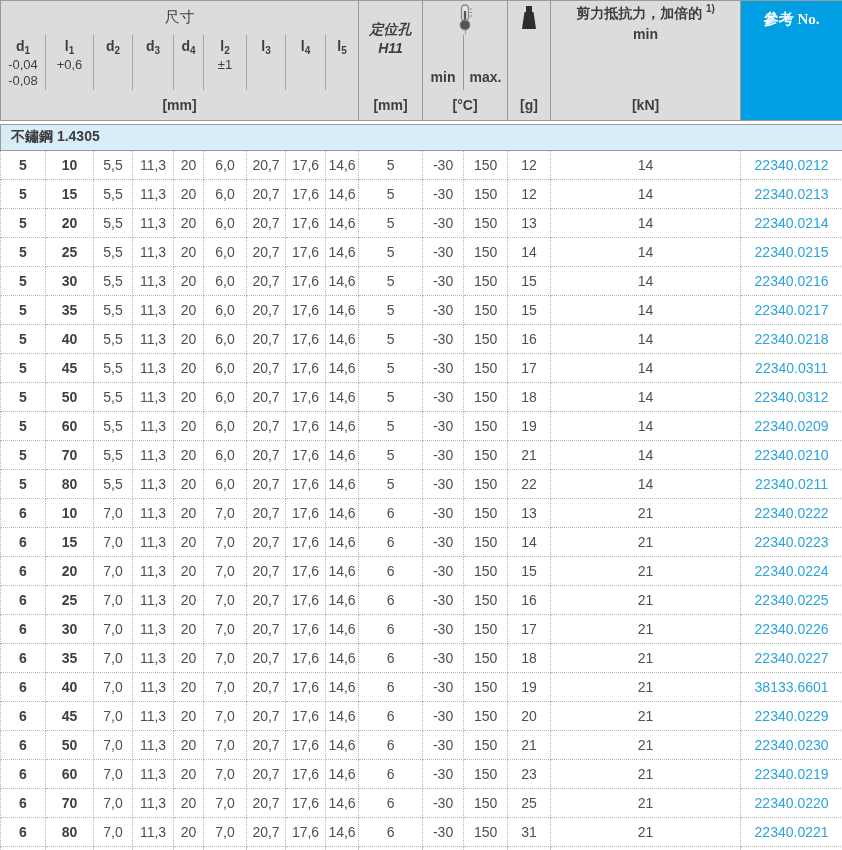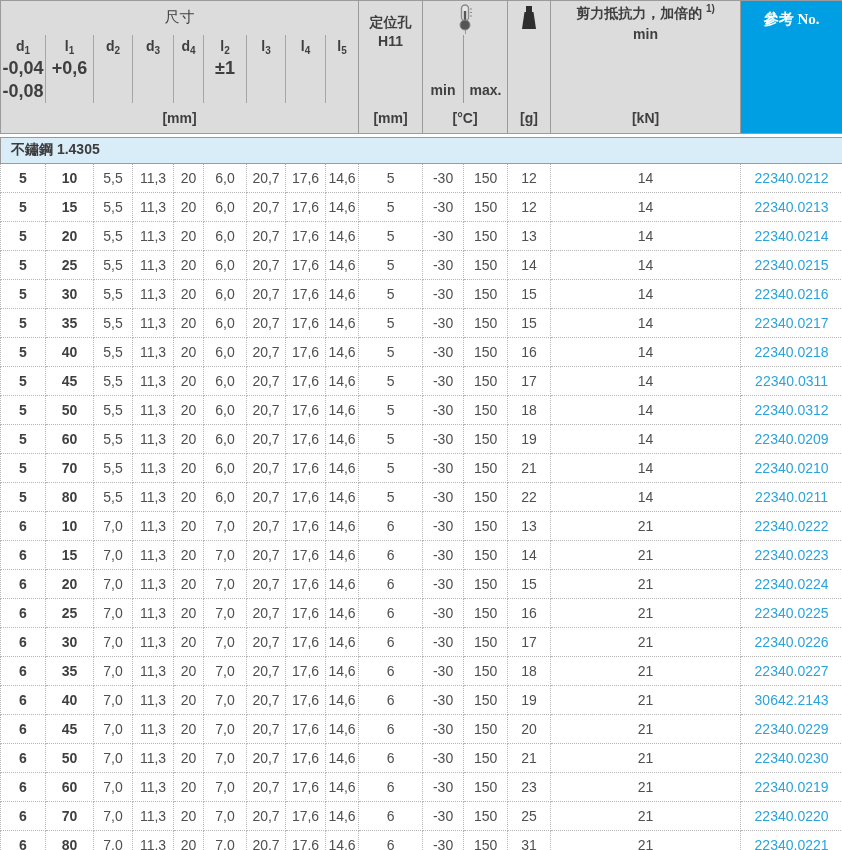--- a/index.html
+++ b/index.html
@@ -27,23 +27,23 @@
   .edge-r{border-right:1px solid #9b9b9b;font-family:Liberation Serif, serif;}
   .edge-b{border-bottom:1px solid #9b9b9b;}
   .sep-l{border-left:1px solid #9b9b9b;}
 
   th.dims-title{font-weight:normal;font-size:15px;vertical-align:middle;}
 
   th.dimcol{vertical-align:top;padding-top:3px;font-size:14px;line-height:1.2;}
   th.dimcol.divL{border-left:1px solid #a6a6a6;}
   .dimbase{font-weight:bold;}
   .sub{font-size:10px;font-weight:bold;vertical-align:-3px;}
-  .tol{display:block;font-size:18px;font-weight:bold;line-height:1.3;}
-
-  th.h11{vertical-align:top;padding-top:12px;line-height:1.35;}
+  .tol{display:block;font-size:13px;font-weight:normal;line-height:1.3;}
+
+  th.h11{vertical-align:top;padding-top:19px;line-height:1.35;font-style:italic;}
   th.h11 span{display:block;}
 
   th.icon-cell{
     vertical-align:top;padding-top:3px;
     background-image:linear-gradient(#9b9b9b,#9b9b9b);
     background-repeat:no-repeat;
     background-size:1px 42%;
     background-position:center bottom;
   }
   th.icon-cell-w{vertical-align:top;padding-top:3px;}
@@ -566,21 +566,21 @@
     <td>7,0</td>
     <td>20,7</td>
     <td>17,6</td>
     <td>14,6</td>
     <td>6</td>
     <td>-30</td>
     <td>150</td>
     <td>19</td>
     <td>21</td>
     <td class="ref">
-      <a href="#">30642.2143</a>
+      <a href="#">38133.6601</a>
     </td>
   </tr>
         <tr class="data-row">
     <td>6</td>
     <td>45</td>
     <td>7,0</td>
     <td>11,3</td>
     <td>20</td>
     <td>7,0</td>
     <td>20,7</td>

